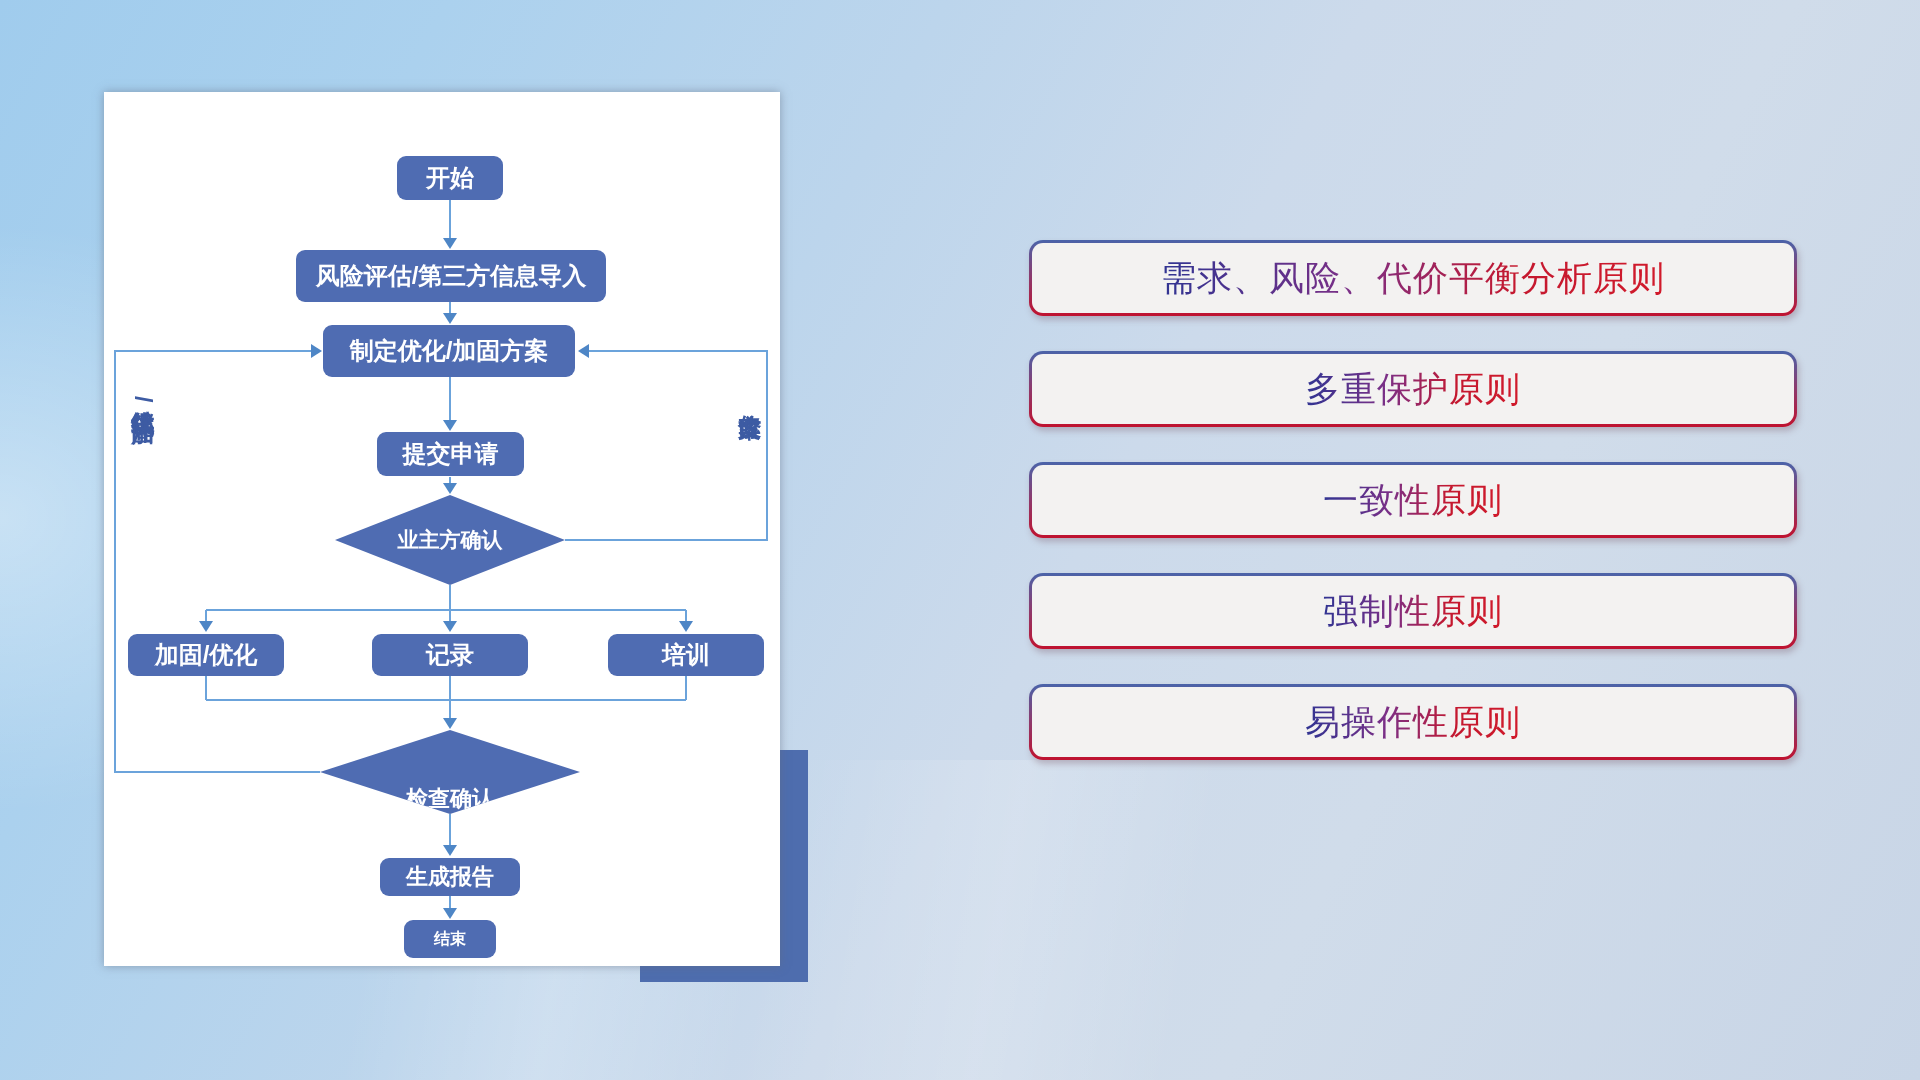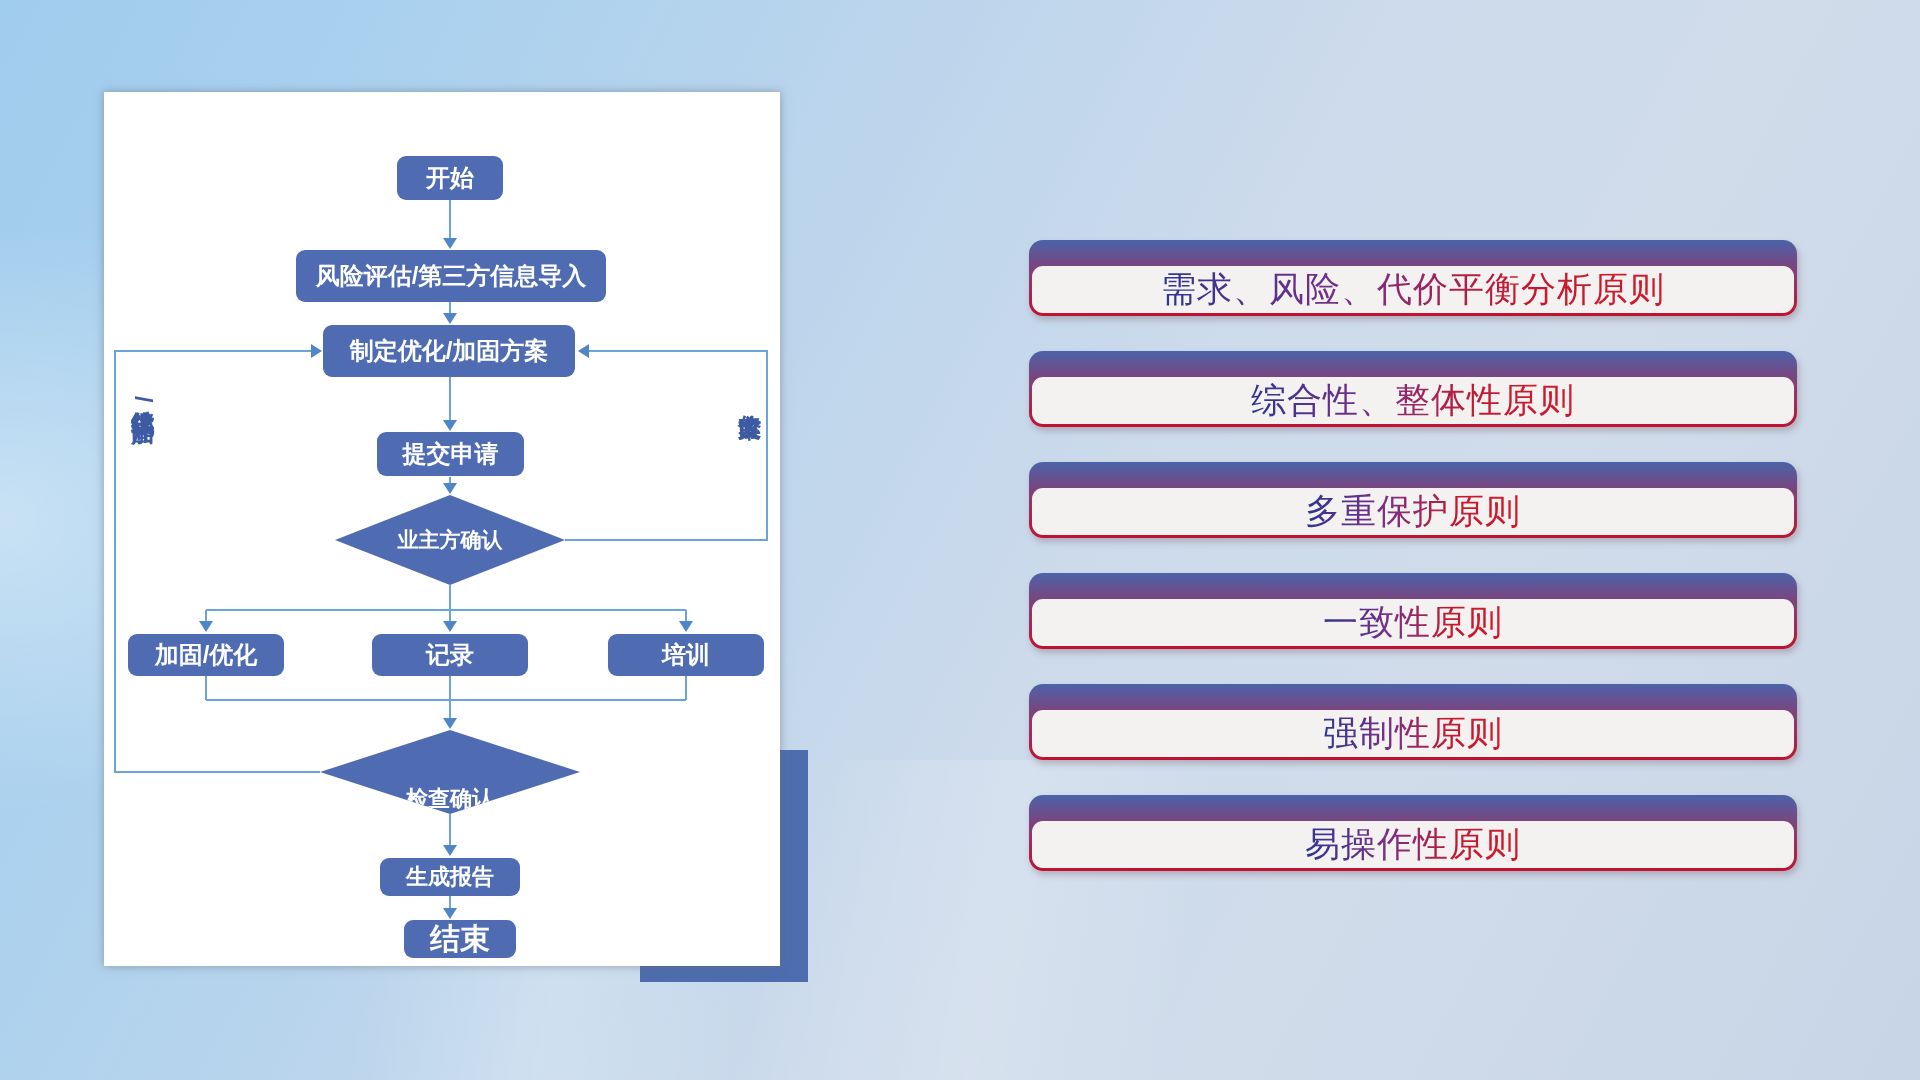--- a/index.html
+++ b/index.html
@@ -64,21 +64,21 @@
   .n-start   { left: 293px; top:  64px; width: 106px; height: 44px; }
   .n-risk    { left: 192px; top: 158px; width: 310px; height: 52px; }
   .n-plan    { left: 219px; top: 233px; width: 252px; height: 52px; justify-content: center; }
   .n-submit  { left: 273px; top: 340px; width: 147px; height: 44px; }
   .d-owner   { left: 231px; top: 403px; width: 230px; height: 90px; }
   .n-reinf   { left:  24px; top: 542px; width: 156px; height: 42px; }
   .n-record  { left: 268px; top: 542px; width: 156px; height: 42px; }
   .n-train   { left: 504px; top: 542px; width: 156px; height: 42px; }
   .d-check   { left: 216px; top: 638px; width: 260px; height: 84px; font-size: 22px; align-items: flex-end; }
   .n-report  { left: 276px; top: 766px; width: 140px; height: 38px; font-size: 22px; }
-  .n-end     { left: 300px; top: 828px; width:  112px; height: 38px; font-size: 30px; }
+  .n-end     { left: 300px; top: 828px; width:  92px; height: 38px; font-size: 16px; }
 
   .loop-label {
     position: absolute;
     writing-mode: vertical-rl;
     color: #3d5ba3;
     font-weight: 700;
     font-size: 23px;
     line-height: 1.1;
     letter-spacing: 1px;
   }
@@ -99,21 +99,20 @@
   .principles { position: absolute; left: 1029px; top: 240px; width: 768px; }
   .principle {
     width: 768px; height: 76px;
     margin-bottom: 35px;
     border-radius: 14px;
     padding: 0;
     background: linear-gradient(180deg, #4a63a9 0%, #8c3a6e 48%, #c0122f 100%);
     box-shadow: 2px 4px 6px rgba(130,100,115,0.38);
     box-sizing: border-box;
     display: flex;
-    align-items: flex-end;
   }
   .principle-inner {
     flex: 1;
     margin: 3px;
     border-radius: 11px;
     background: #f3f2f1;
     display: flex; align-items: center; justify-content: center;
   }
   .principle-text {
     font-size: 35px;
@@ -218,25 +217,20 @@
 
 
   <div class="principles">
     <div class="principle">
       <div class="principle-inner">
         <span class="principle-text">需求、风险、代价平衡分析原则</span>
       </div>
     </div>
     <div class="principle">
       <div class="principle-inner">
-        <span class="principle-text">综合性、整体性原则</span>
-      </div>
-    </div>
-    <div class="principle">
-      <div class="principle-inner">
         <span class="principle-text">多重保护原则</span>
       </div>
     </div>
     <div class="principle">
       <div class="principle-inner">
         <span class="principle-text">一致性原则</span>
       </div>
     </div>
     <div class="principle">
       <div class="principle-inner">

